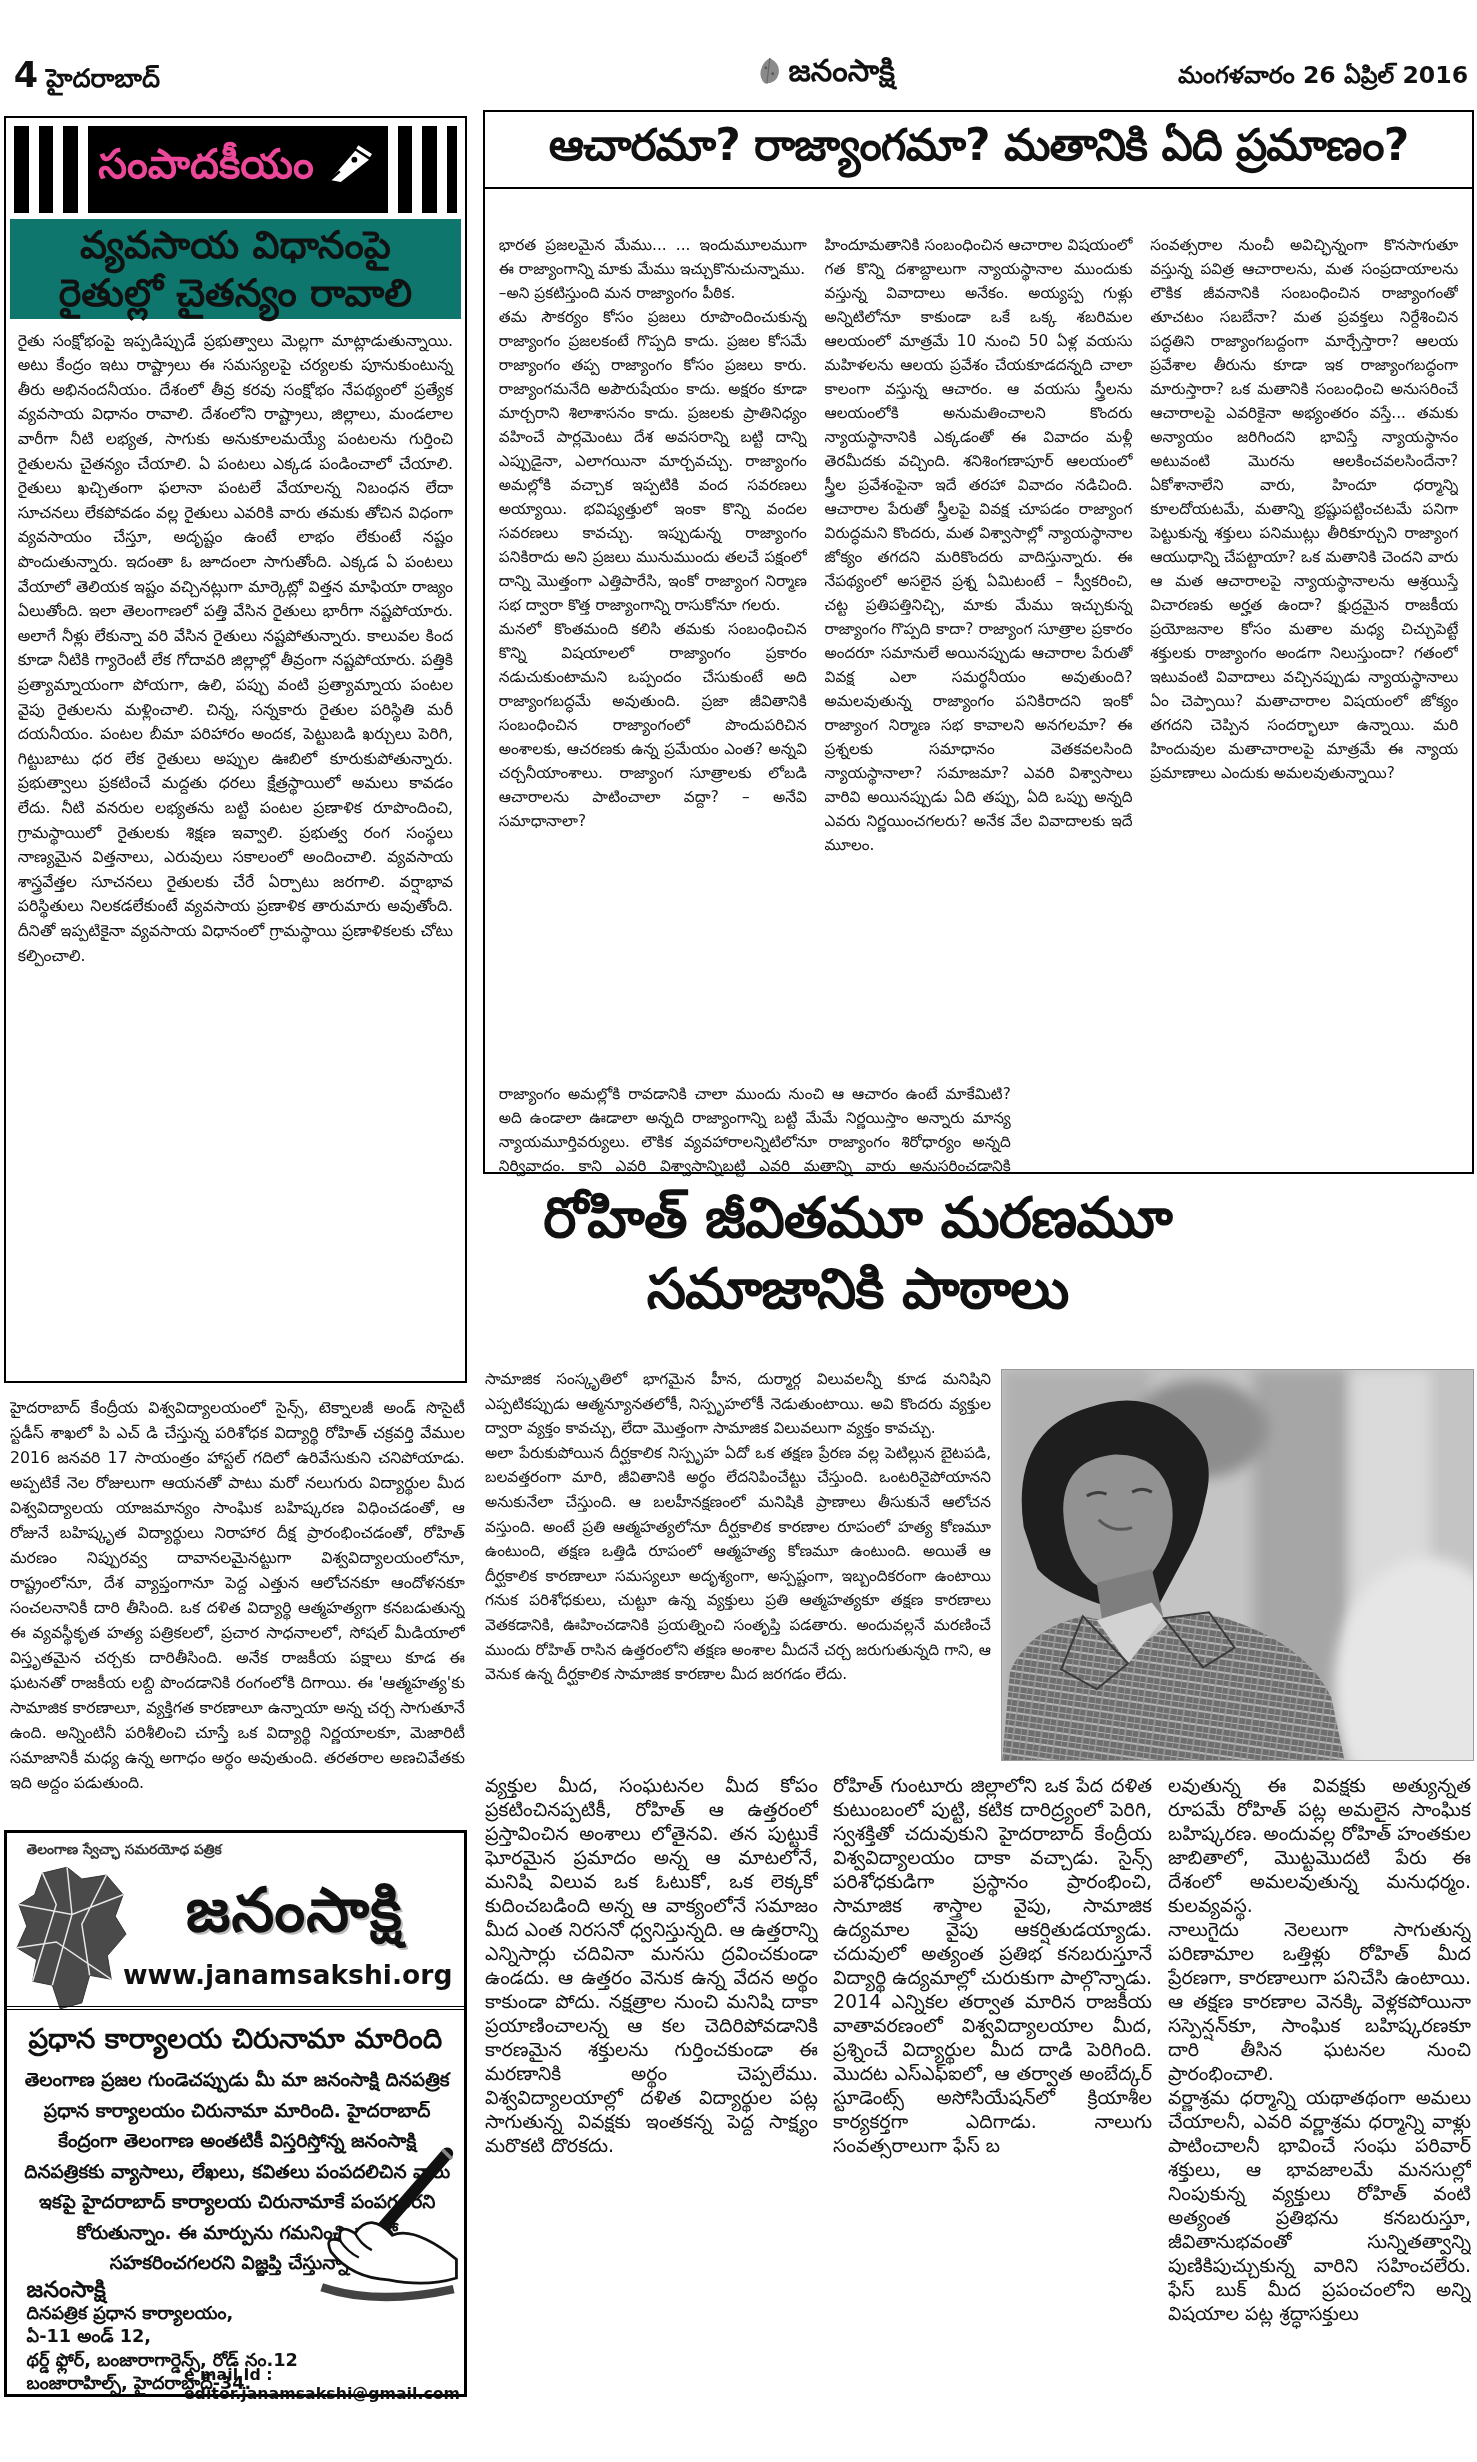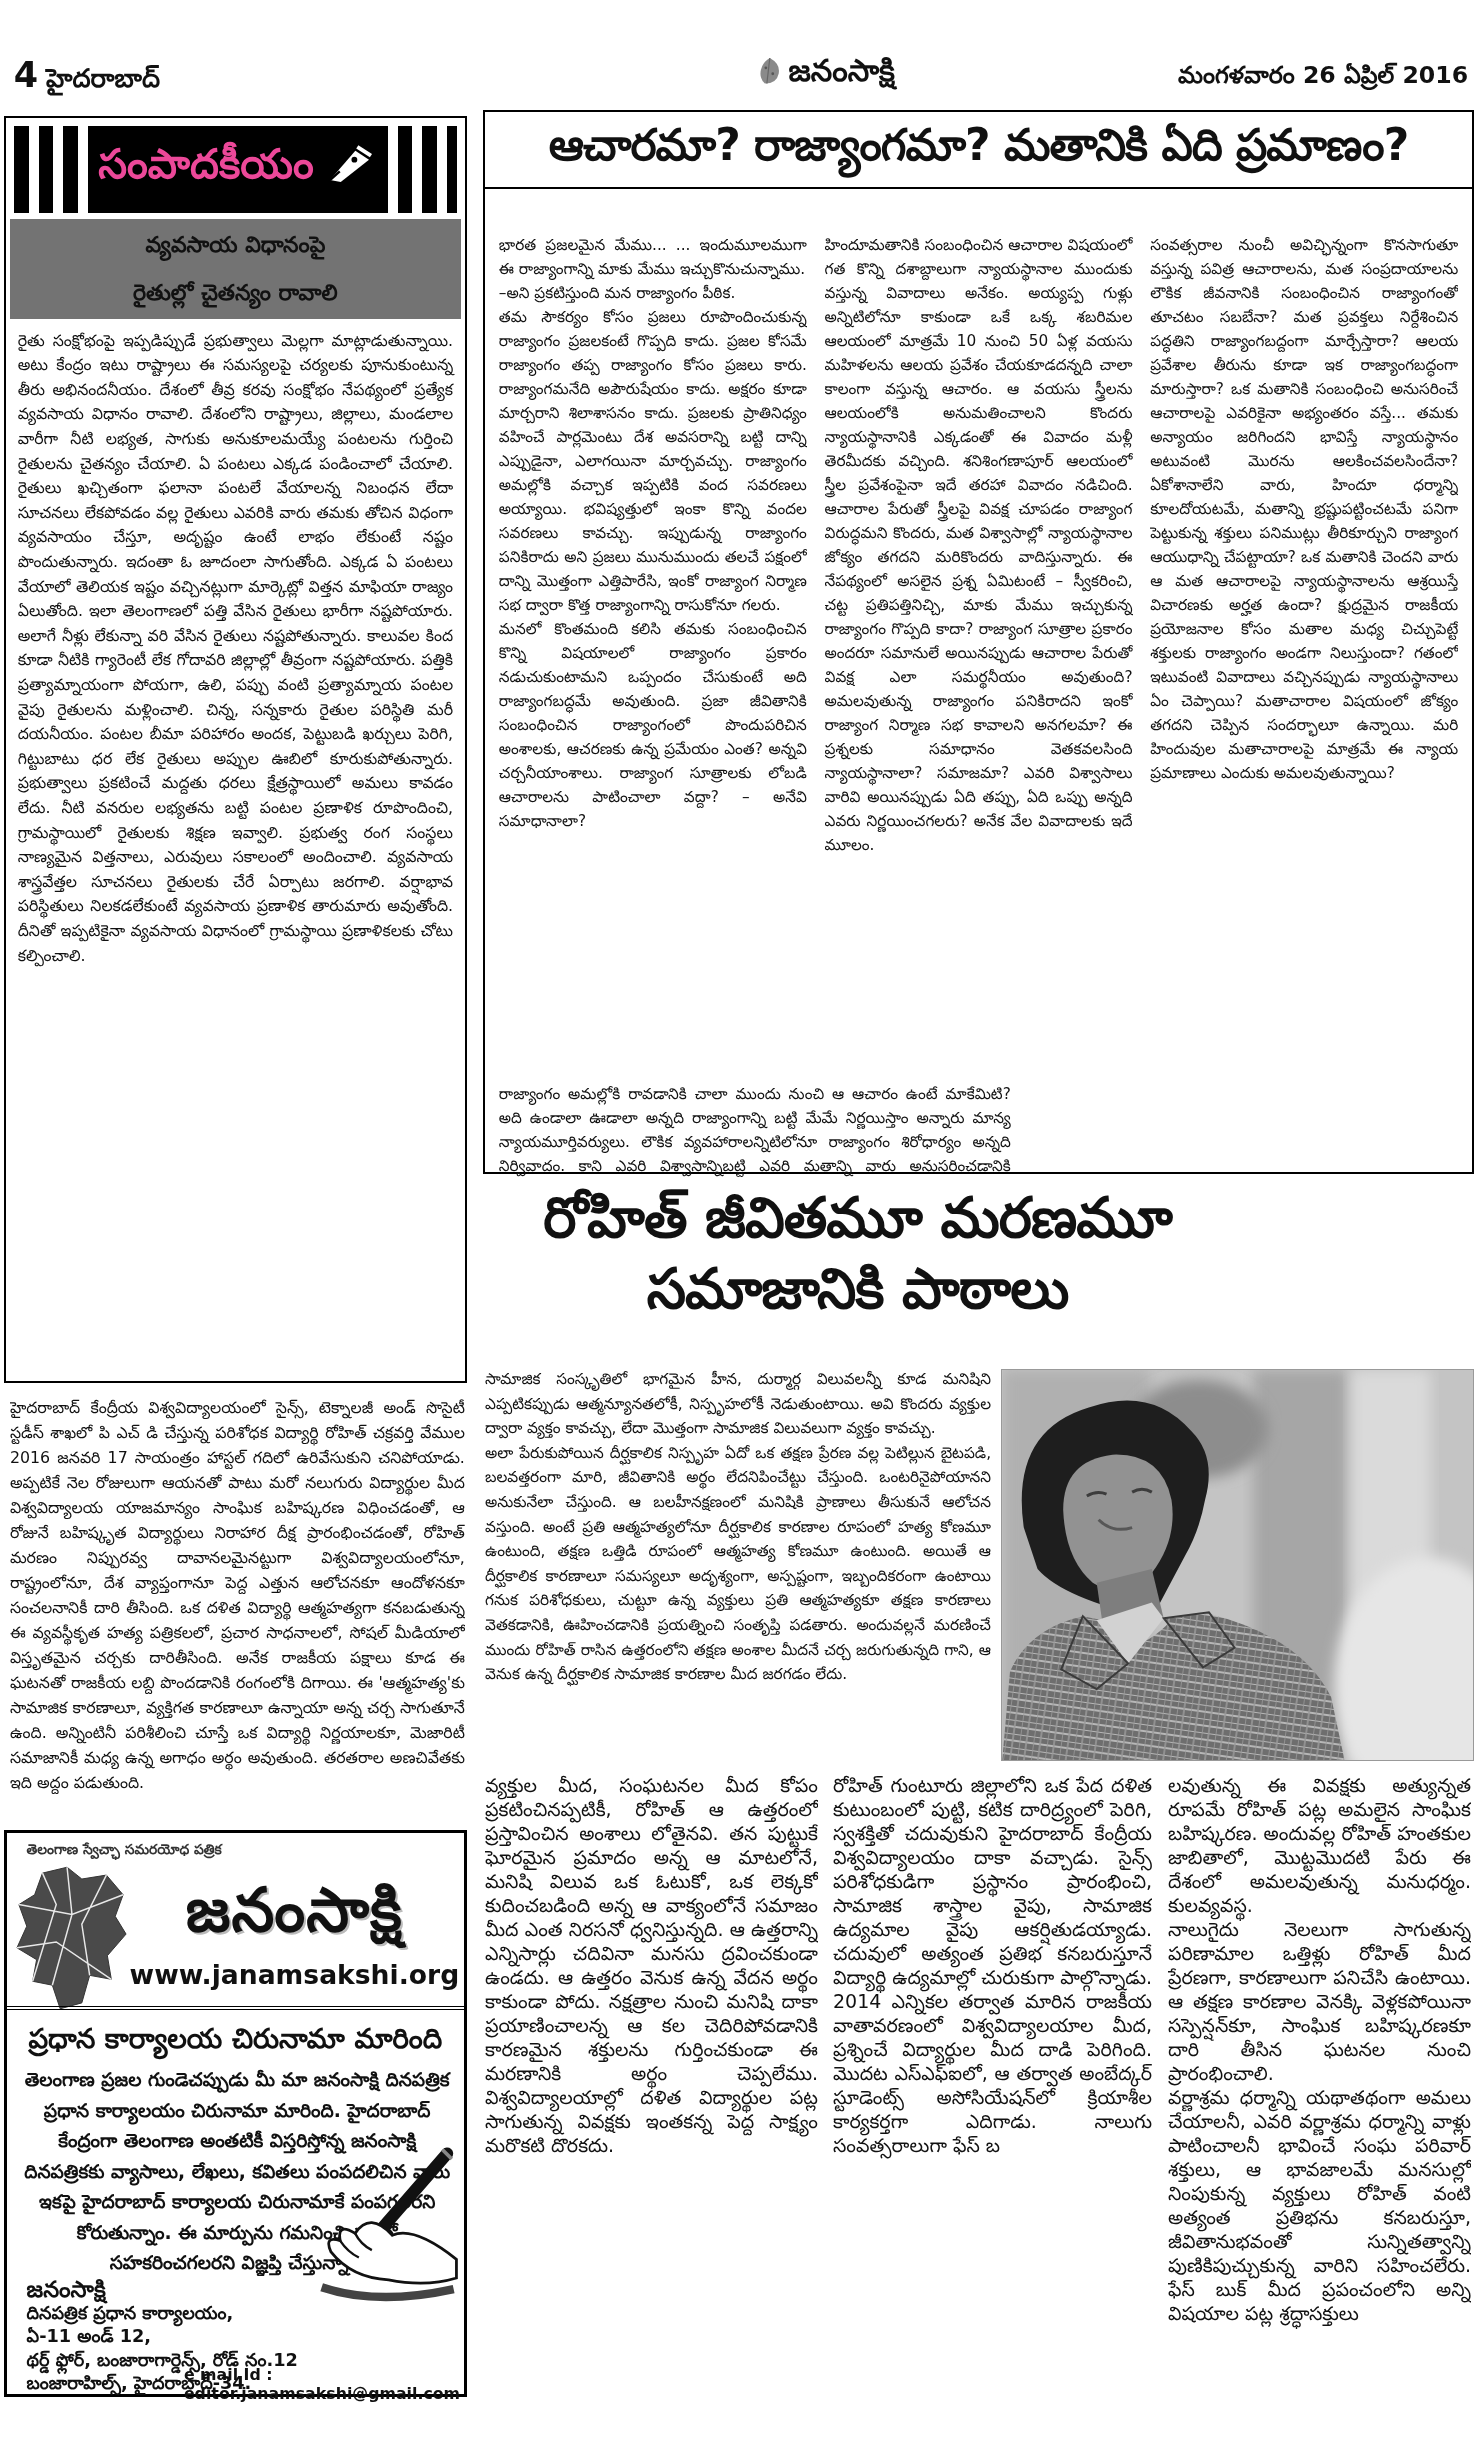--- a/index.html
+++ b/index.html
@@ -14,21 +14,21 @@
   .hdr-left { position:absolute; left:13.8px; top:55px; font-weight:bold; font-size:25.6px; display:flex; align-items:baseline; gap:7.9px; }
   .hdr-left .pgnum { font-size:35px; font-weight:bold; }
   .hdr-center { position:absolute; left:757px; top:53px; display:flex; align-items:center; gap:5.9px; font-size:30.5px; font-weight:bold; }
   .hdr-right { position:absolute; right:9.9px; top:61px; font-size:23.6px; font-weight:bold; }
 
   
   .ed-box { position:absolute; left:3.9px; top:116px; width:463px; height:1267px; border:2px solid #000; background:#fff; }
   .ed-banner { margin:7.9px 7.9px 0 7.9px; height:87px; display:flex; }
   .ed-stripes { width:85px; background:repeating-linear-gradient(90deg,#000 0 14.8px,#fff 14.8px 24.6px); }
   .ed-banner-core { flex:1; background:#000; color:#ec4899; display:flex; align-items:center; justify-content:center; gap:11.8px; font-size:41px; font-weight:bold; }
-  .ed-title { background:#737373; margin:5.9px 3.9px 0 3.9px; height:100px; text-align:center; font-weight:bold; font-size:22px; line-height:48px; padding-top:2px; }
+  .ed-title { background:#0f766e; margin:5.9px 3.9px 0 3.9px; height:100px; text-align:center; font-weight:bold; font-size:38px; line-height:48px; padding-top:2px; }
   .ed-body { padding:9.9px 11.8px; font-size:15.8px; line-height:24.6px; height:1046px; }
 
   
   .main-box { position:absolute; left:483px; top:110px; width:991px; height:1064px; border:2px solid #000; background:#fff; }
   .main-headline { height:77px; border-bottom:2px solid #000; display:flex; align-items:center; justify-content:center; font-size:44px; font-weight:900; letter-spacing:-1px; }
   .main-cols { display:flex; gap:17.7px; padding:11.8px 13.8px 0 13.8px; height:857px; overflow:hidden;margin-top:32px; }
   .main-col { flex:1; font-size:15.3px; line-height:24px; }
   .main-footer { display:flex; gap:17.7px; padding:3.9px 13.8px 7.9px 13.8px; height:110px; overflow:hidden; }
   .mf-wide { width:512px; font-size:15.3px; line-height:24px; }
   .mf-right { flex:1; font-size:15.3px; line-height:24px; }
@@ -41,21 +41,21 @@
   .ro-col1 { left:485px; width:333px; }
   .ro-col2 { left:833px; width:319px; }
   .ro-col3 { left:1168px; width:303px; }
   .ro-lead { position:absolute; left:9.9px; top:1395px; width:455px; height:420px; font-size:15.8px; line-height:25px; }
 
   
   .ad-box { position:absolute; left:3.9px; top:1830px; width:463px; height:567px; border:3px solid #000; background:#fff; }
   .ad-tagline { position:absolute; left:19.7px; top:7.9px; font-size:13.8px; font-weight:bold; color:#333; }
   .ad-map { position:absolute; left:5.9px; top:31.5px; }
   .ad-logo { position:absolute; left:116px; top:41px; width:343px; text-align:center; font-size:61px; font-weight:900; letter-spacing:1px; text-shadow:2px 2px 0 #bbb; }
-  .ad-site { position:absolute; left:116px; top:126px; width:343px; text-align:center; font-size:26.6px; font-weight:bold; }
+  .ad-site { position:absolute; left:116px; top:126px; width:343px; text-align:left; font-size:26.6px; font-weight:bold; }
   .ad-sep { position:absolute; left:0; top:173px; width:100%; border-top:4.9px double #000; }
   .ad-head { position:absolute; left:0; top:189px; width:100%; text-align:center; font-size:27.6px; font-weight:800; }
   .ad-body { position:absolute; left:13.8px; top:232px; width:433px; height:211px; font-size:18.7px; font-weight:bold; line-height:30.5px; text-align:center; overflow:hidden; }
   .ad-addr { position:absolute; left:19.7px; top:445px; width:296px; font-weight:bold; font-size:17.7px; line-height:23.6px; }
   .ad-addr .org { font-size:22.7px; }
   .ad-email { position:absolute; left:177px; top:532px; width:280px; font-weight:bold; font-size:15.8px; }
   .ad-hand { position:absolute; right:2px; top:313px; }
 </style>
 </head>
 <body>

